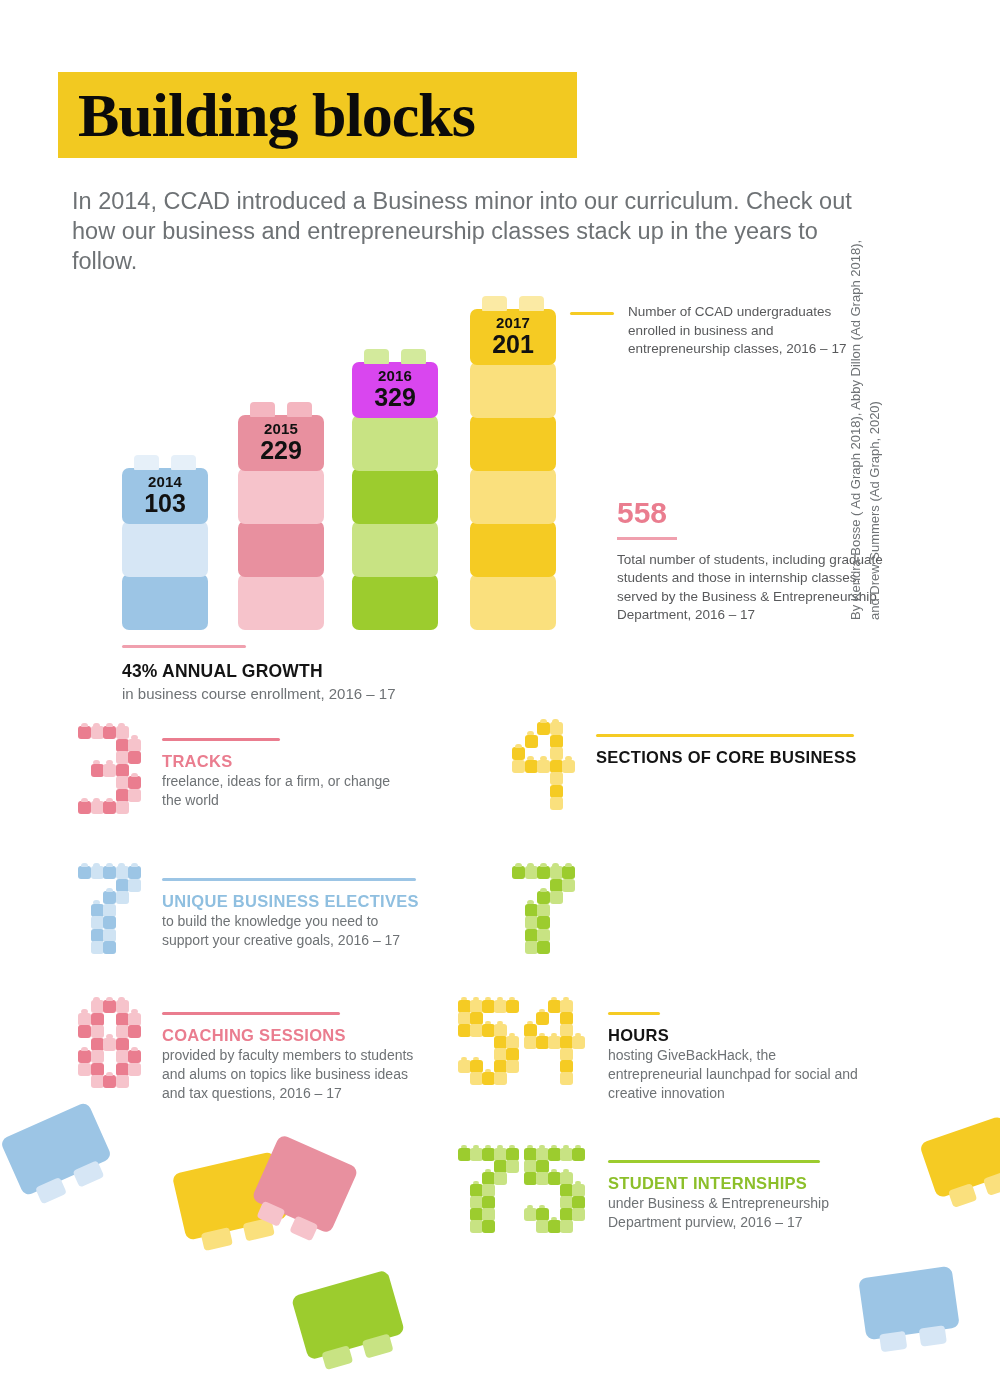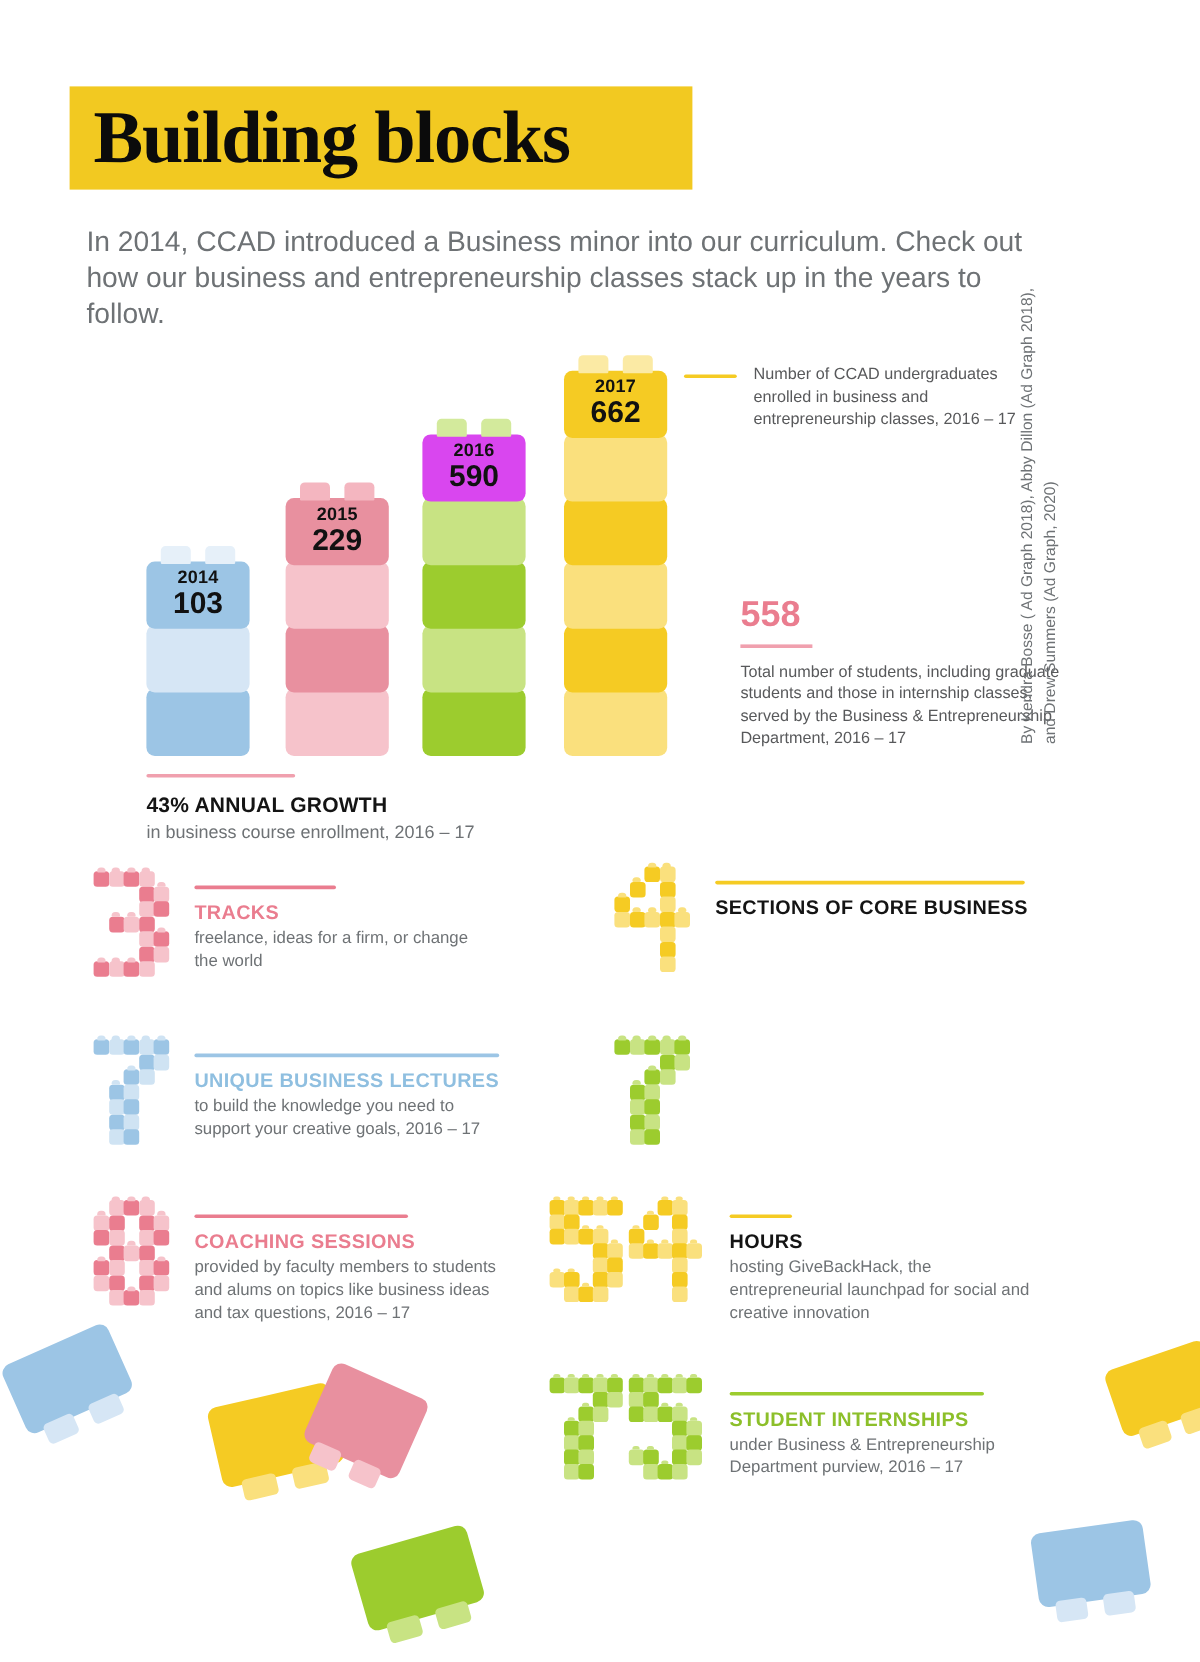--- a/index.html
+++ b/index.html
@@ -138,37 +138,37 @@
         <div class="brick" style="background: rgb(246, 195, 203); z-index: 1;"></div>
       </div>
       <div class="stack" style="left: 352px;">
         <div class="brick" style="background: #d946ef; z-index: 5;">
           <div class="studs">
             <div class="stud a" style="background: rgb(211, 234, 156);"></div>
             <div class="stud b" style="background: rgb(211, 234, 156);"></div>
           </div>
           <div class="brick-label">
             <div class="brick-year">2016</div>
-            <div class="brick-val">590</div>
+            <div class="brick-val">329</div>
           </div>
         </div>
         <div class="brick" style="background: rgb(200, 227, 131); z-index: 4;"></div>
         <div class="brick" style="background: rgb(156, 204, 46); z-index: 3;"></div>
         <div class="brick" style="background: rgb(200, 227, 131); z-index: 2;"></div>
         <div class="brick" style="background: rgb(156, 204, 46); z-index: 1;"></div>
       </div>
       <div class="stack" style="left: 470px;">
         <div class="brick" style="background: rgb(245, 203, 35); z-index: 6;">
           <div class="studs">
             <div class="stud a" style="background: rgb(251, 234, 164);"></div>
             <div class="stud b" style="background: rgb(251, 234, 164);"></div>
           </div>
           <div class="brick-label">
             <div class="brick-year">2017</div>
-            <div class="brick-val">662</div>
+            <div class="brick-val">201</div>
           </div>
         </div>
         <div class="brick" style="background: rgb(250, 224, 125); z-index: 5;"></div>
         <div class="brick" style="background: rgb(245, 203, 35); z-index: 4;"></div>
         <div class="brick" style="background: rgb(250, 224, 125); z-index: 3;"></div>
         <div class="brick" style="background: rgb(245, 203, 35); z-index: 2;"></div>
         <div class="brick" style="background: rgb(250, 224, 125); z-index: 1;"></div>
       </div>
     </div>
 
@@ -286,21 +286,21 @@
             <div class="dcell" style="left: 12.5px; top: 50px; width: 13px; height: 13px; background: rgb(207, 227, 243);"></div>
             <div class="dcell" style="left: 25px; top: 50px; width: 13px; height: 13px; background: rgb(156, 197, 229);"></div>
             <div class="dcell" style="left: 12.5px; top: 62.5px; width: 13px; height: 13px; background: rgb(156, 197, 229);"></div>
             <div class="dcell" style="left: 25px; top: 62.5px; width: 13px; height: 13px; background: rgb(207, 227, 243);"></div>
             <div class="dcell" style="left: 12.5px; top: 75px; width: 13px; height: 13px; background: rgb(207, 227, 243);"></div>
             <div class="dcell" style="left: 25px; top: 75px; width: 13px; height: 13px; background: rgb(156, 197, 229);"></div>
           </div>
         </div>
         <div class="stat-text">
           <div class="rule" style="width: 254px; background: rgb(156, 197, 229);"></div>
-          <div class="stat-head" style="color: rgb(143, 191, 224);">UNIQUE BUSINESS LECTURES</div>
+          <div class="stat-head" style="color: rgb(143, 191, 224);">UNIQUE BUSINESS ELECTIVES</div>
           <div class="stat-desc" style="width: 250px;">to build the knowledge you need to support your creative goals, 2016 – 17</div>
         </div>
       </div>
       <div class="stat" style="left: 512px; top: 866px;">
         <div class="stat-figure" style="display: flex; gap: 6px; width: 84px;">
           <div class="digit" style="width: 62.5px; height: 87.5px;">
             <div class="dcell" style="left: 0px; top: 0px; width: 13px; height: 13px; background: rgb(156, 204, 46);"></div>
             <div class="dstud" style="left: 2.75px; top: -3.25px; width: 7px; height: 3.75px; background: rgb(200, 227, 131);"></div>
             <div class="dcell" style="left: 12.5px; top: 0px; width: 13px; height: 13px; background: rgb(200, 227, 131);"></div>
             <div class="dstud" style="left: 15.25px; top: -3.25px; width: 7px; height: 3.75px; background: rgb(200, 227, 131);"></div>

